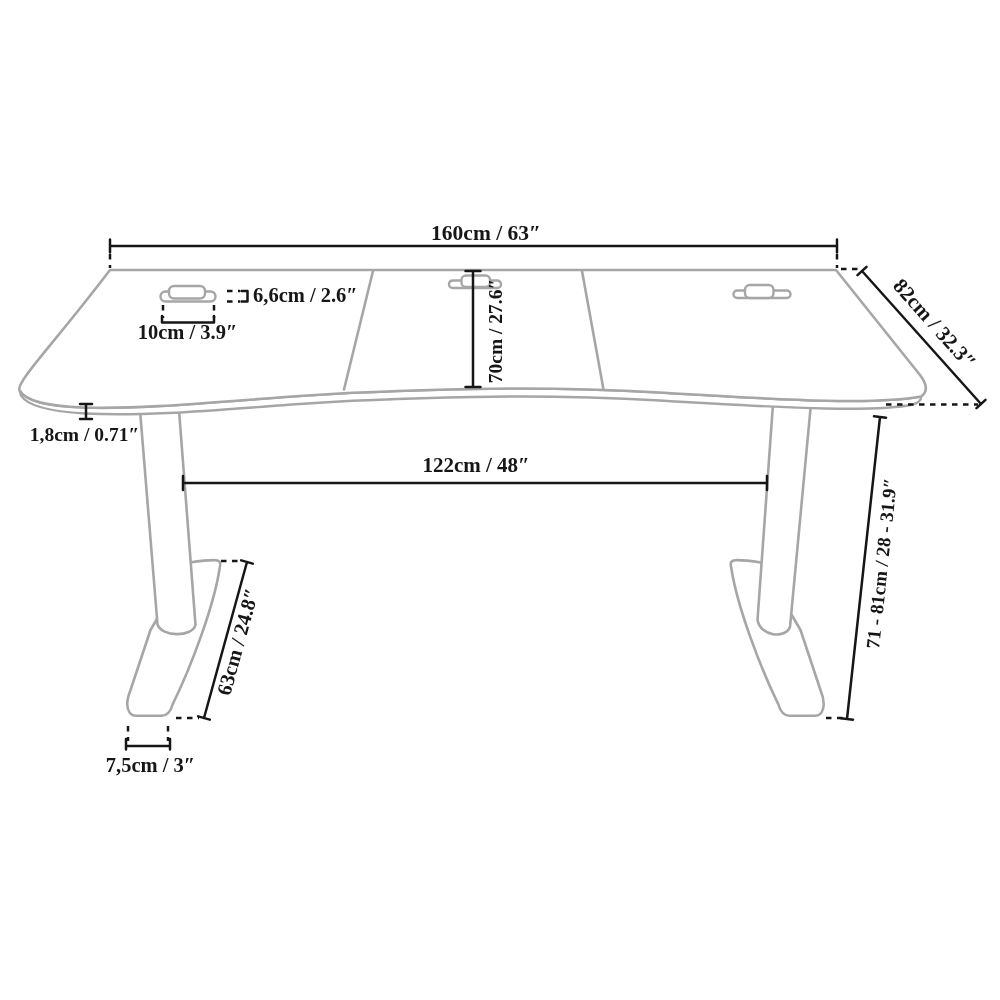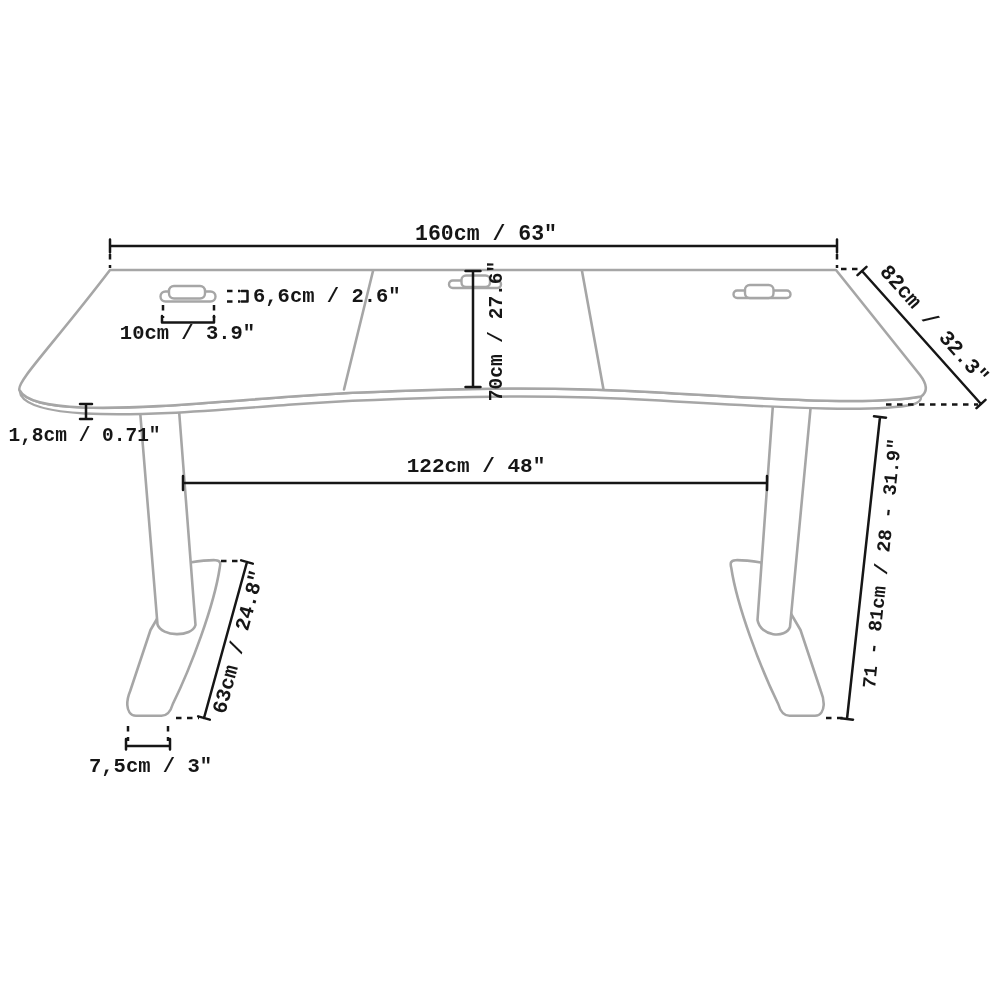--- a/index.html
+++ b/index.html
@@ -1,17 +1,17 @@
 <!DOCTYPE html>
 <html><head>
 <meta charset="utf-8">
 <style>
   html,body{margin:0;padding:0;background:#ffffff;}
   .stage{position:relative;width:1000px;height:1000px;background:#ffffff;overflow:hidden;
-         font-family:Liberation Mono, monospace;}
+         font-family:Liberation Serif, serif;}
   svg{display:block;}
   .outline{fill:#ffffff;stroke:#a6a6a6;stroke-width:2.6;stroke-linejoin:round;stroke-linecap:round;}
   .outline-thin{fill:#ffffff;stroke:#a6a6a6;stroke-width:2.4;stroke-linejoin:round;stroke-linecap:round;}
   .outline-open{fill:none;stroke:#a6a6a6;stroke-width:2.6;stroke-linejoin:round;stroke-linecap:round;}
   .dim{fill:none;stroke:#161616;stroke-width:2.5;stroke-linecap:round;}
   .dim-dash{fill:none;stroke:#161616;stroke-width:2.5;stroke-linecap:butt;stroke-dasharray:5.5 5.5;}
   .lbl{fill:#161616;font-weight:700;letter-spacing:0px;}
 </style>
 </head>
 <body>

